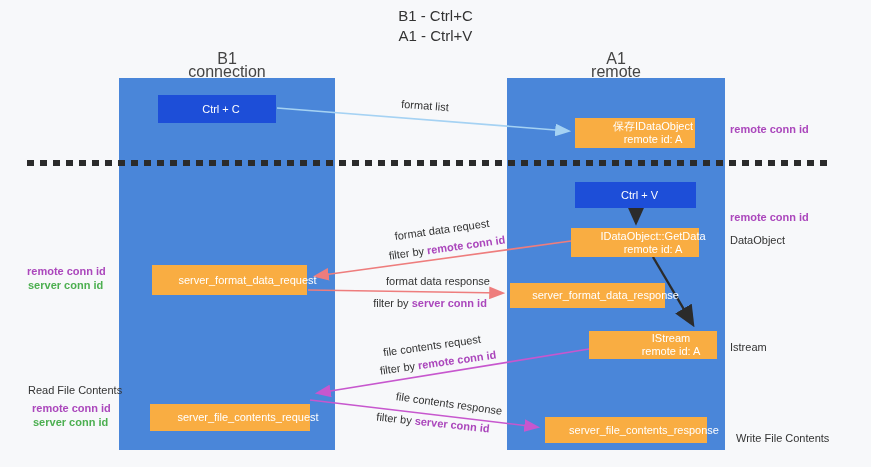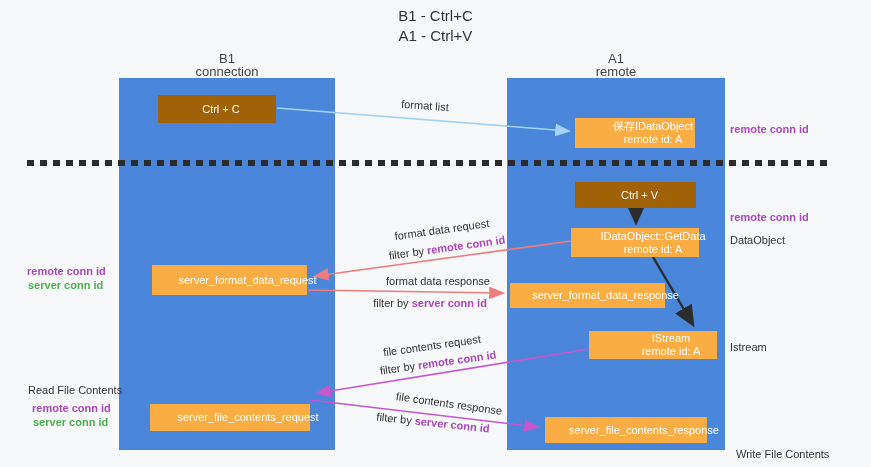--- a/index.html
+++ b/index.html
@@ -2,27 +2,27 @@
 <html><head>
 <meta charset="utf-8">
 <style>
   html,body{margin:0;padding:0;background:#f7f8fa;}
   #stage{position:relative;width:871px;height:465px;background:#f7f8fa;overflow:hidden;
          font-family:"Liberation Sans",sans-serif;color:#333;}
   .abs{position:absolute;}
   
   .title{top:6px;left:0;width:100%;text-align:center;font-size:15px;line-height:20px;color:#333;}
   
-  .colhead{text-align:center;font-size:13px;line-height:13px;color:#444;}
+  .colhead{text-align:center;font-size:16px;line-height:13px;color:#444;}
   
   .lifeline{background:#4a86d9;}
   
   .node{display:flex;align-items:center;justify-content:center;text-align:center;
         color:#fff;font-size:11px;line-height:13px;box-sizing:border-box;}
-  .node.green{background:#a16207;padding-left:8px;}
+  .node.green{background:#1d4ed8;padding-left:8px;}
   .node.orange{background:#f9ad42;padding-left:36px;}
   
   .lbl{font-size:11px;line-height:13px;white-space:nowrap;}
   .purple{color:#ab47bc;font-weight:bold;}
   .greenTxt{color:#4caf50;font-weight:bold;}
   .flow{transform-origin:center;transform:translate(-50%,-50%);}
   .rotneg{transform:translate(-50%,-50%) rotate(-8deg);}
   .rotpos{transform:translate(-50%,-50%) rotate(8deg);}
   .rotpos6{transform:translate(-50%,-50%) rotate(6deg);}
   svg.overlay{position:absolute;left:0;top:0;pointer-events:none;}
@@ -118,21 +118,21 @@
   </div>
 
   <div class="abs node orange" style="left:545px;top:417px;width:162px;height:26px;">
     <span>server_file_contents_response</span>
   </div>
 
   <div class="abs lbl purple" style="left:730px;top:123px;">remote conn id</div>
   <div class="abs lbl purple" style="left:730px;top:211px;">remote conn id</div>
   <div class="abs lbl" style="left:730px;top:234px;text-align:center;">DataObject</div>
   <div class="abs lbl" style="left:730px;top:341px;">Istream</div>
-  <div class="abs lbl" style="left:736px;top:448px;">Write File Contents</div>
+  <div class="abs lbl" style="left:736px;top:432px;">Write File Contents</div>
 
   <div class="abs lbl purple" style="left:27px;top:265px;">remote conn id</div>
   <div class="abs lbl greenTxt" style="left:28px;top:279px;">server conn id</div>
   <div class="abs lbl" style="left:28px;top:384px;">Read File Contents</div>
   <div class="abs lbl purple" style="left:32px;top:402px;">remote conn id</div>
   <div class="abs lbl greenTxt" style="left:33px;top:416px;">server conn id</div>
 
   <div class="abs lbl flow" style="left:425px;top:106px;transform:translate(-50%,-50%) rotate(4deg);">format list</div>
 
   <div class="abs lbl rotneg" style="left:442px;top:230px;">format data request</div>

